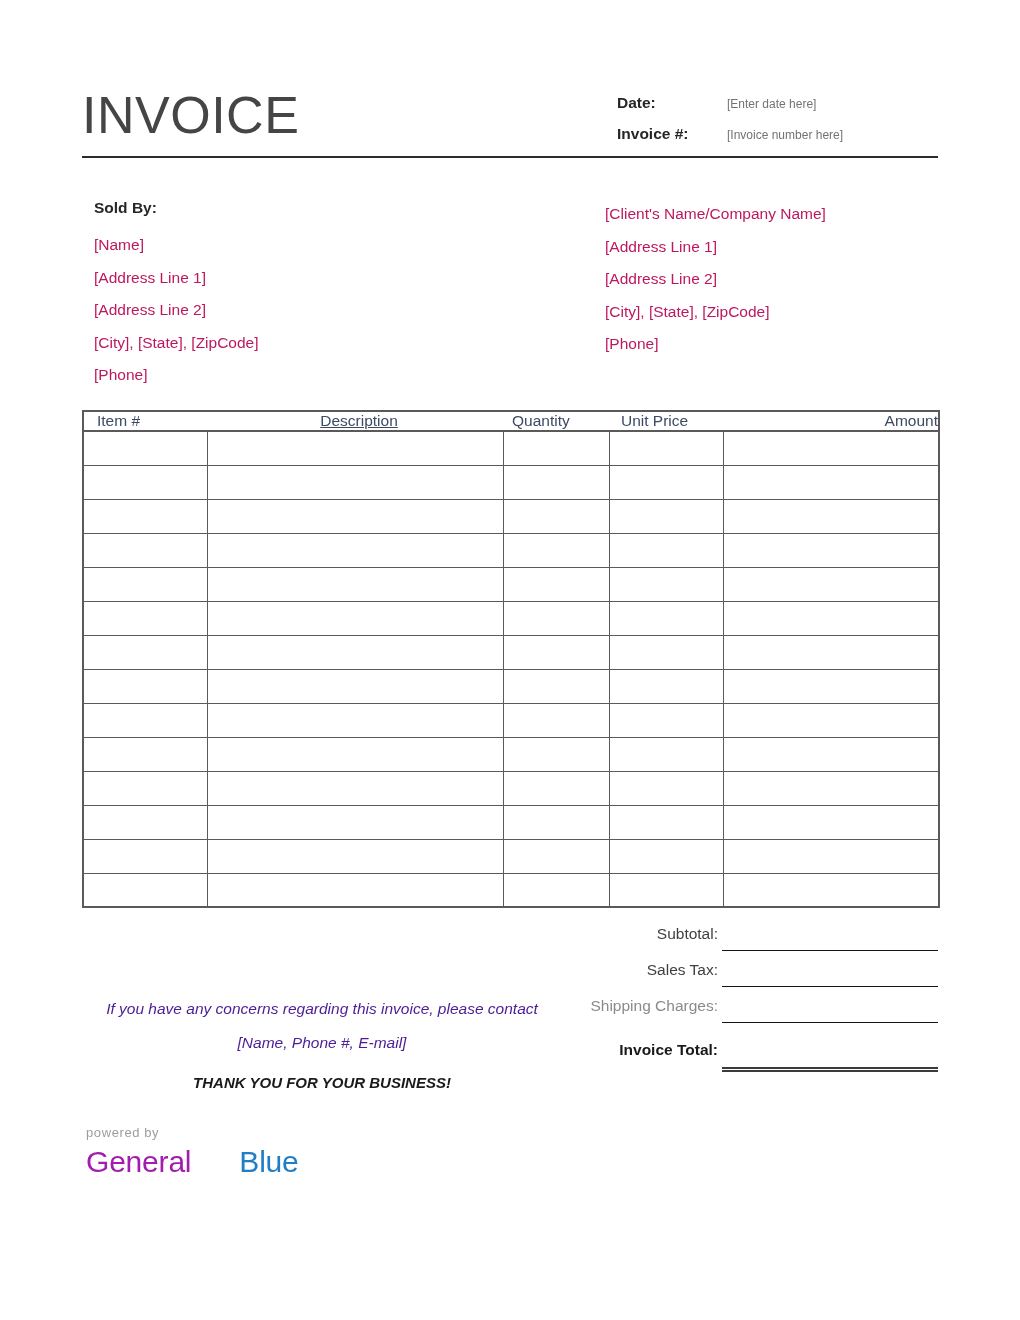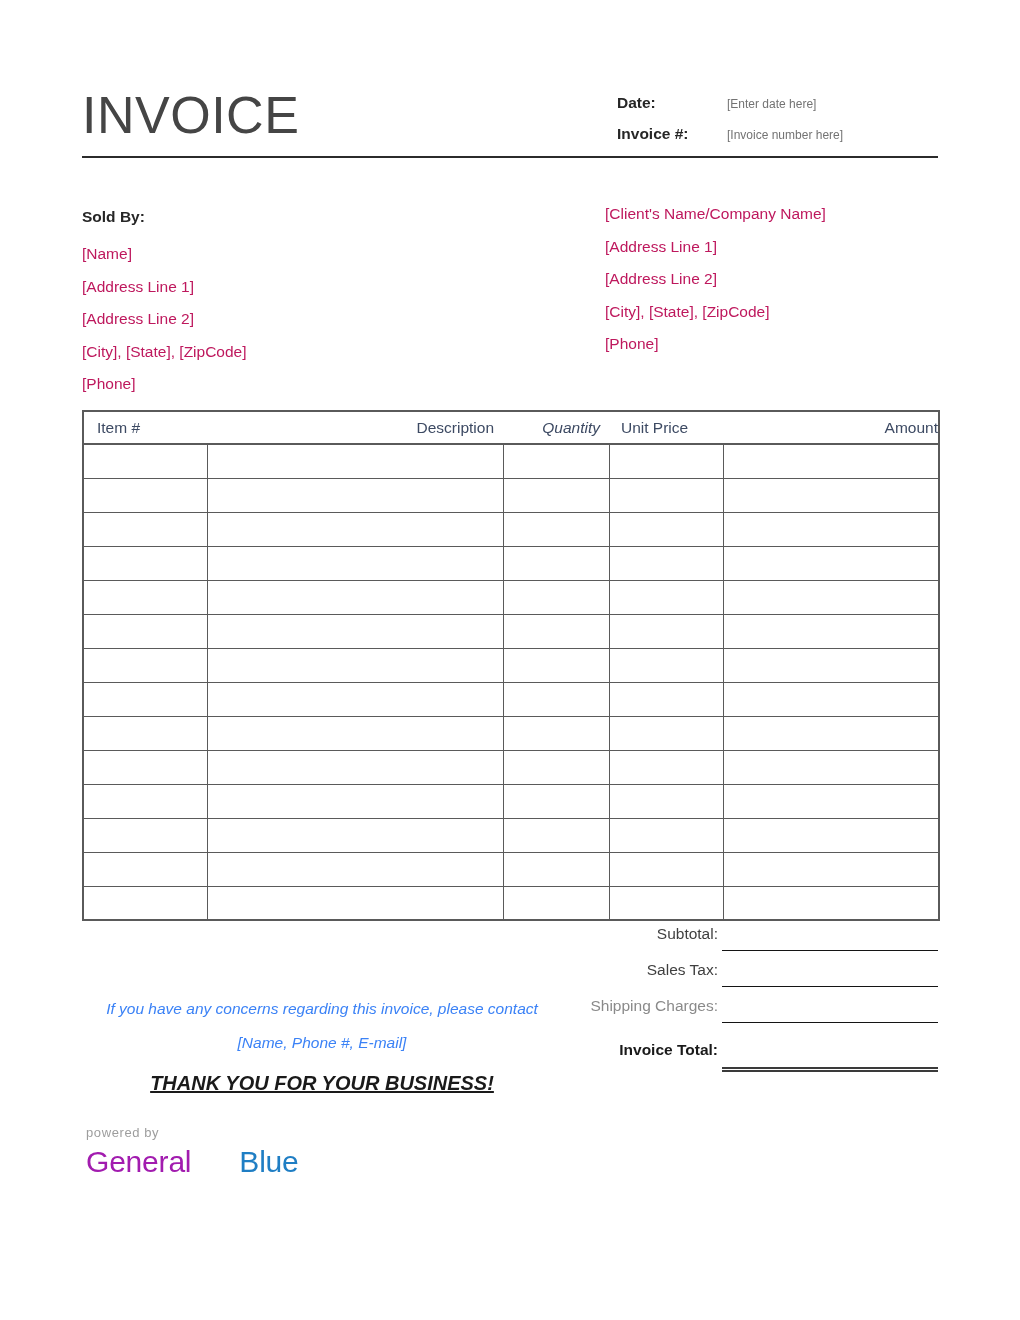--- a/index.html
+++ b/index.html
@@ -82,21 +82,21 @@
     position: absolute;
     left: 82px;
     top: 198px;
     width: 856px;
   }
   .addr-col {
     position: absolute;
     top: 0;
     width: 400px;
   }
-  .addr-col.left  { left: 0; margin-top: 9px; }
+  .addr-col.left  { left: 12px; }
   .addr-col.right { left: 523px; }
   .addr-heading {
     font-size: 15.5px;
     font-weight: bold;
     color: #262626;
     margin: 0 0 11px 0;
     line-height: 20px;
   }
   .addr-line {
     font-size: 15.5px;
@@ -111,21 +111,21 @@
     left: 82px;
     top: 410px;
     width: 856px;
     border-collapse: collapse;
     table-layout: fixed;
   }
   .items-table th {
     font-size: 15.5px;
     font-weight: normal;
     color: #3d4a63;
-    height: 33px;
+    height: 20px;
     padding: 0 9px;
     border: none;
     vertical-align: middle;
   }
   .items-table thead tr {
     border-top: 2px solid #5a5a5a;
     border-left: 2px solid #5a5a5a;
     border-right: 2px solid #5a5a5a;
     border-bottom: 2px solid #5a5a5a;
   }
@@ -133,22 +133,22 @@
     height: 34px;
     border: 1.5px solid #5a5a5a;
     padding: 0;
   }
   .items-table tbody tr:last-child td {
     border-bottom: 2px solid #5a5a5a;
   }
   .items-table tbody td:first-child { border-left: 2px solid #5a5a5a; }
   .items-table tbody td:last-child  { border-right: 2px solid #5a5a5a; }
   .col-item  { width: 124px; text-align: left; }
-  .col-desc  { width: 296px; text-align: right; }
-  .col-qty   { width: 106px; text-align: right; font-style: italic; }
+  .col-desc  { width: 296px; text-align: center; text-decoration: underline; }
+  .col-qty   { width: 106px; text-align: left; }
   .col-price { width: 114px; text-align: left; }
   .col-amt   { width: 216px; text-align: right; }
   th.col-item  { padding-left: 13px; }
   th.col-desc  { padding-left: 17px; }
   th.col-price { padding-left: 12px; }
   th.col-amt   { padding-right: 0px; }
 
   
   .totals {
     position: absolute;
@@ -196,33 +196,32 @@
   .notes {
     position: absolute;
     left: 82px;
     top: 992px;
     width: 480px;
     text-align: center;
   }
   .note-line {
     font-size: 15.5px;
     font-style: italic;
-    color: #3b82f6;
+    color: #4c1d95;
     line-height: 34px;
     white-space: nowrap;
   }
   .thanks {
     margin-top: 11px;
-    font-size: 20px;
+    font-size: 15px;
     font-style: italic;
     font-weight: bold;
     color: #1a1a1a;
     line-height: 24px;
     white-space: nowrap;
-    text-decoration: underline;
   }
 
   
   .logo {
     position: absolute;
     left: 86px;
     top: 1124px;
   }
   .logo-powered {
     font-size: 13px;

